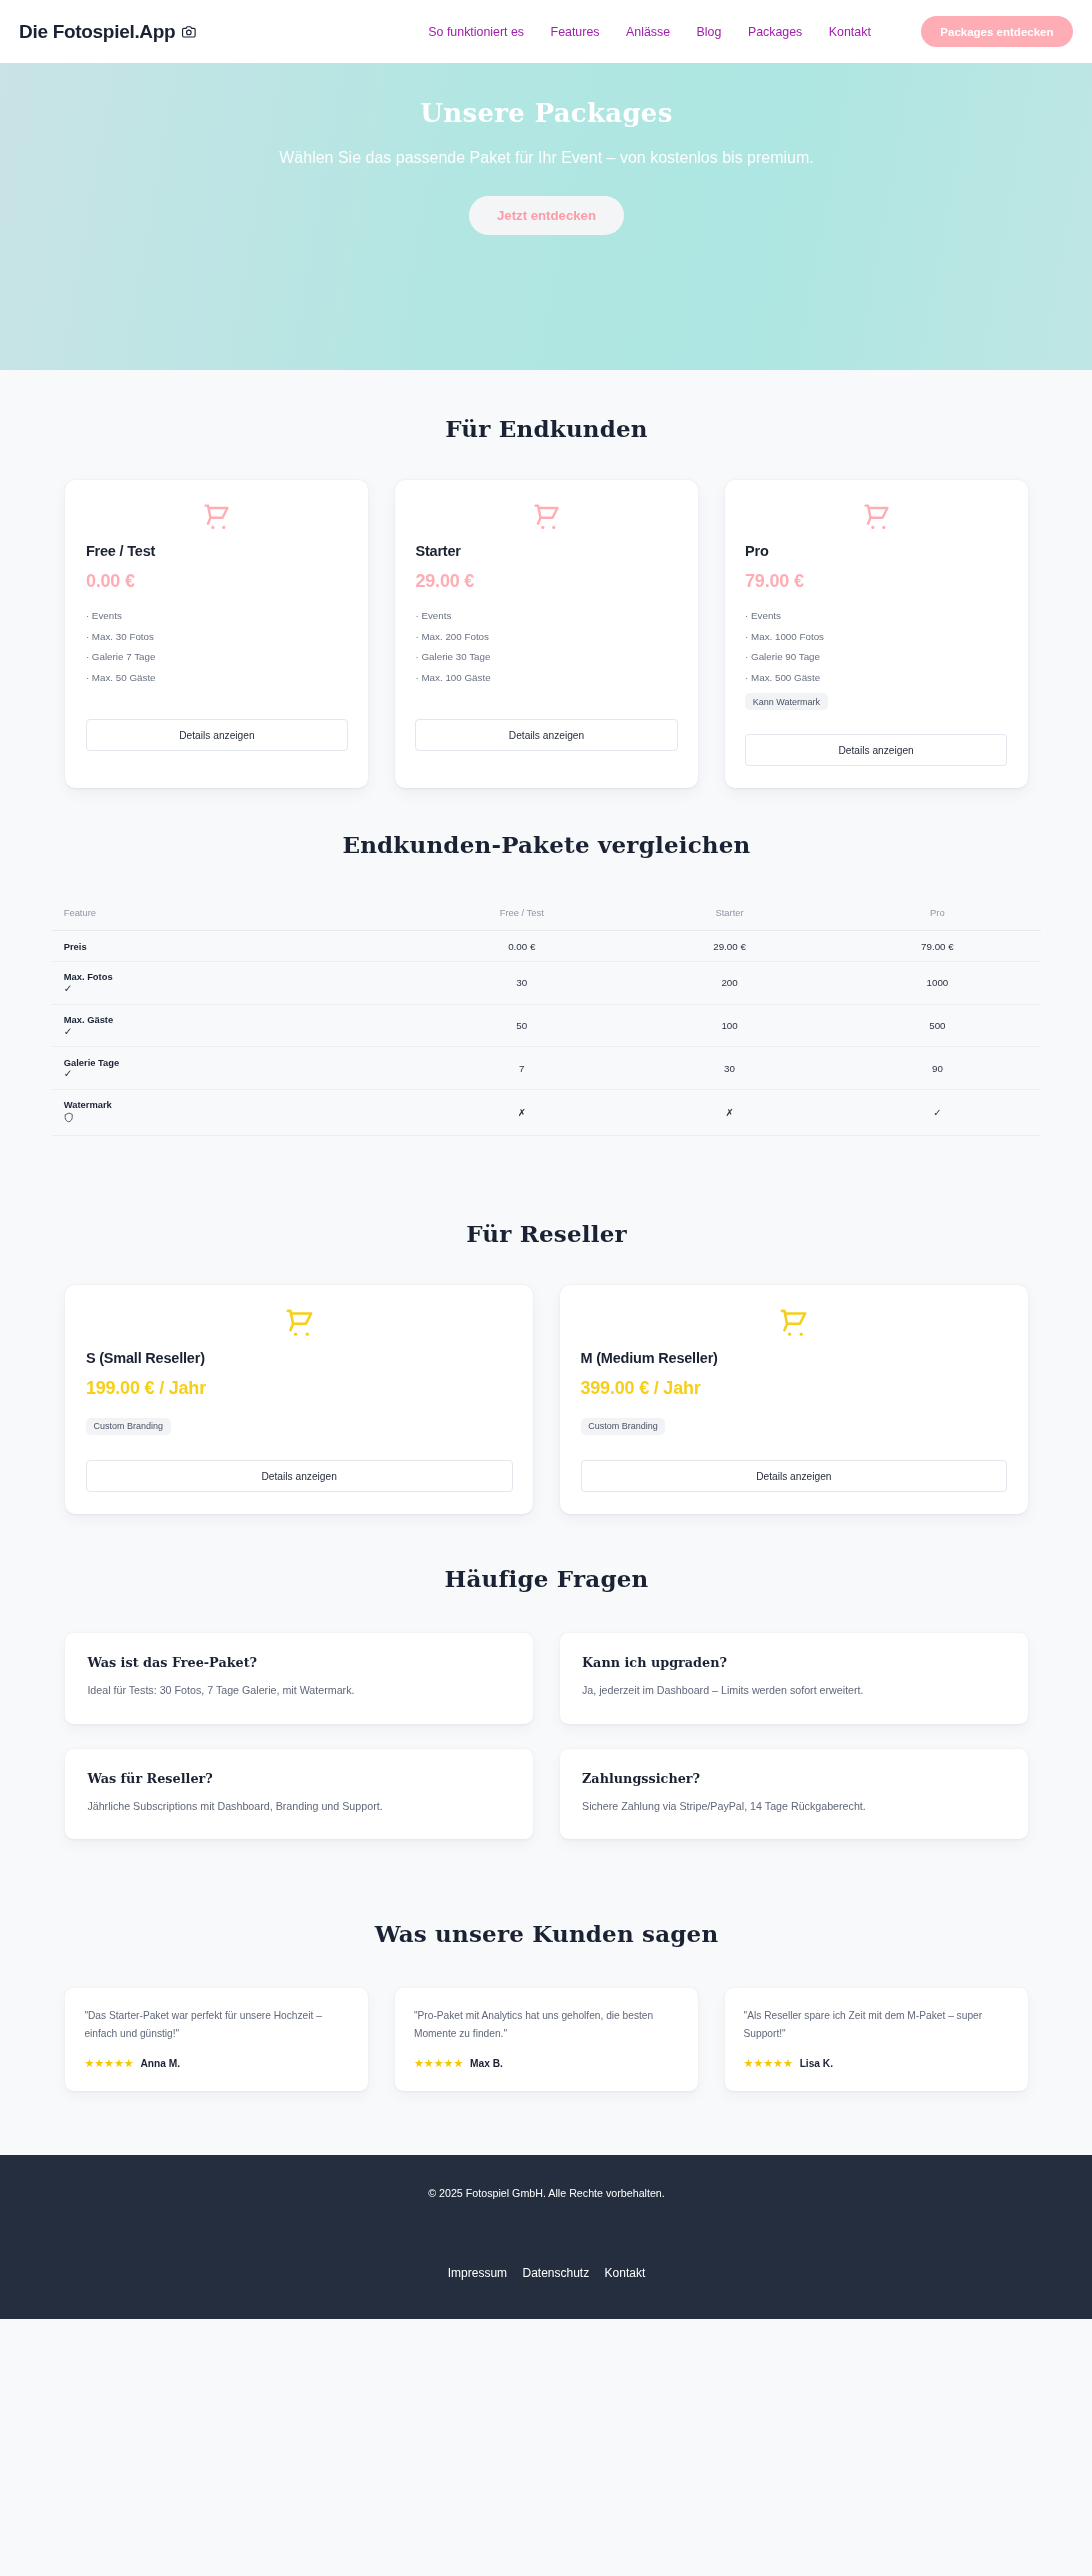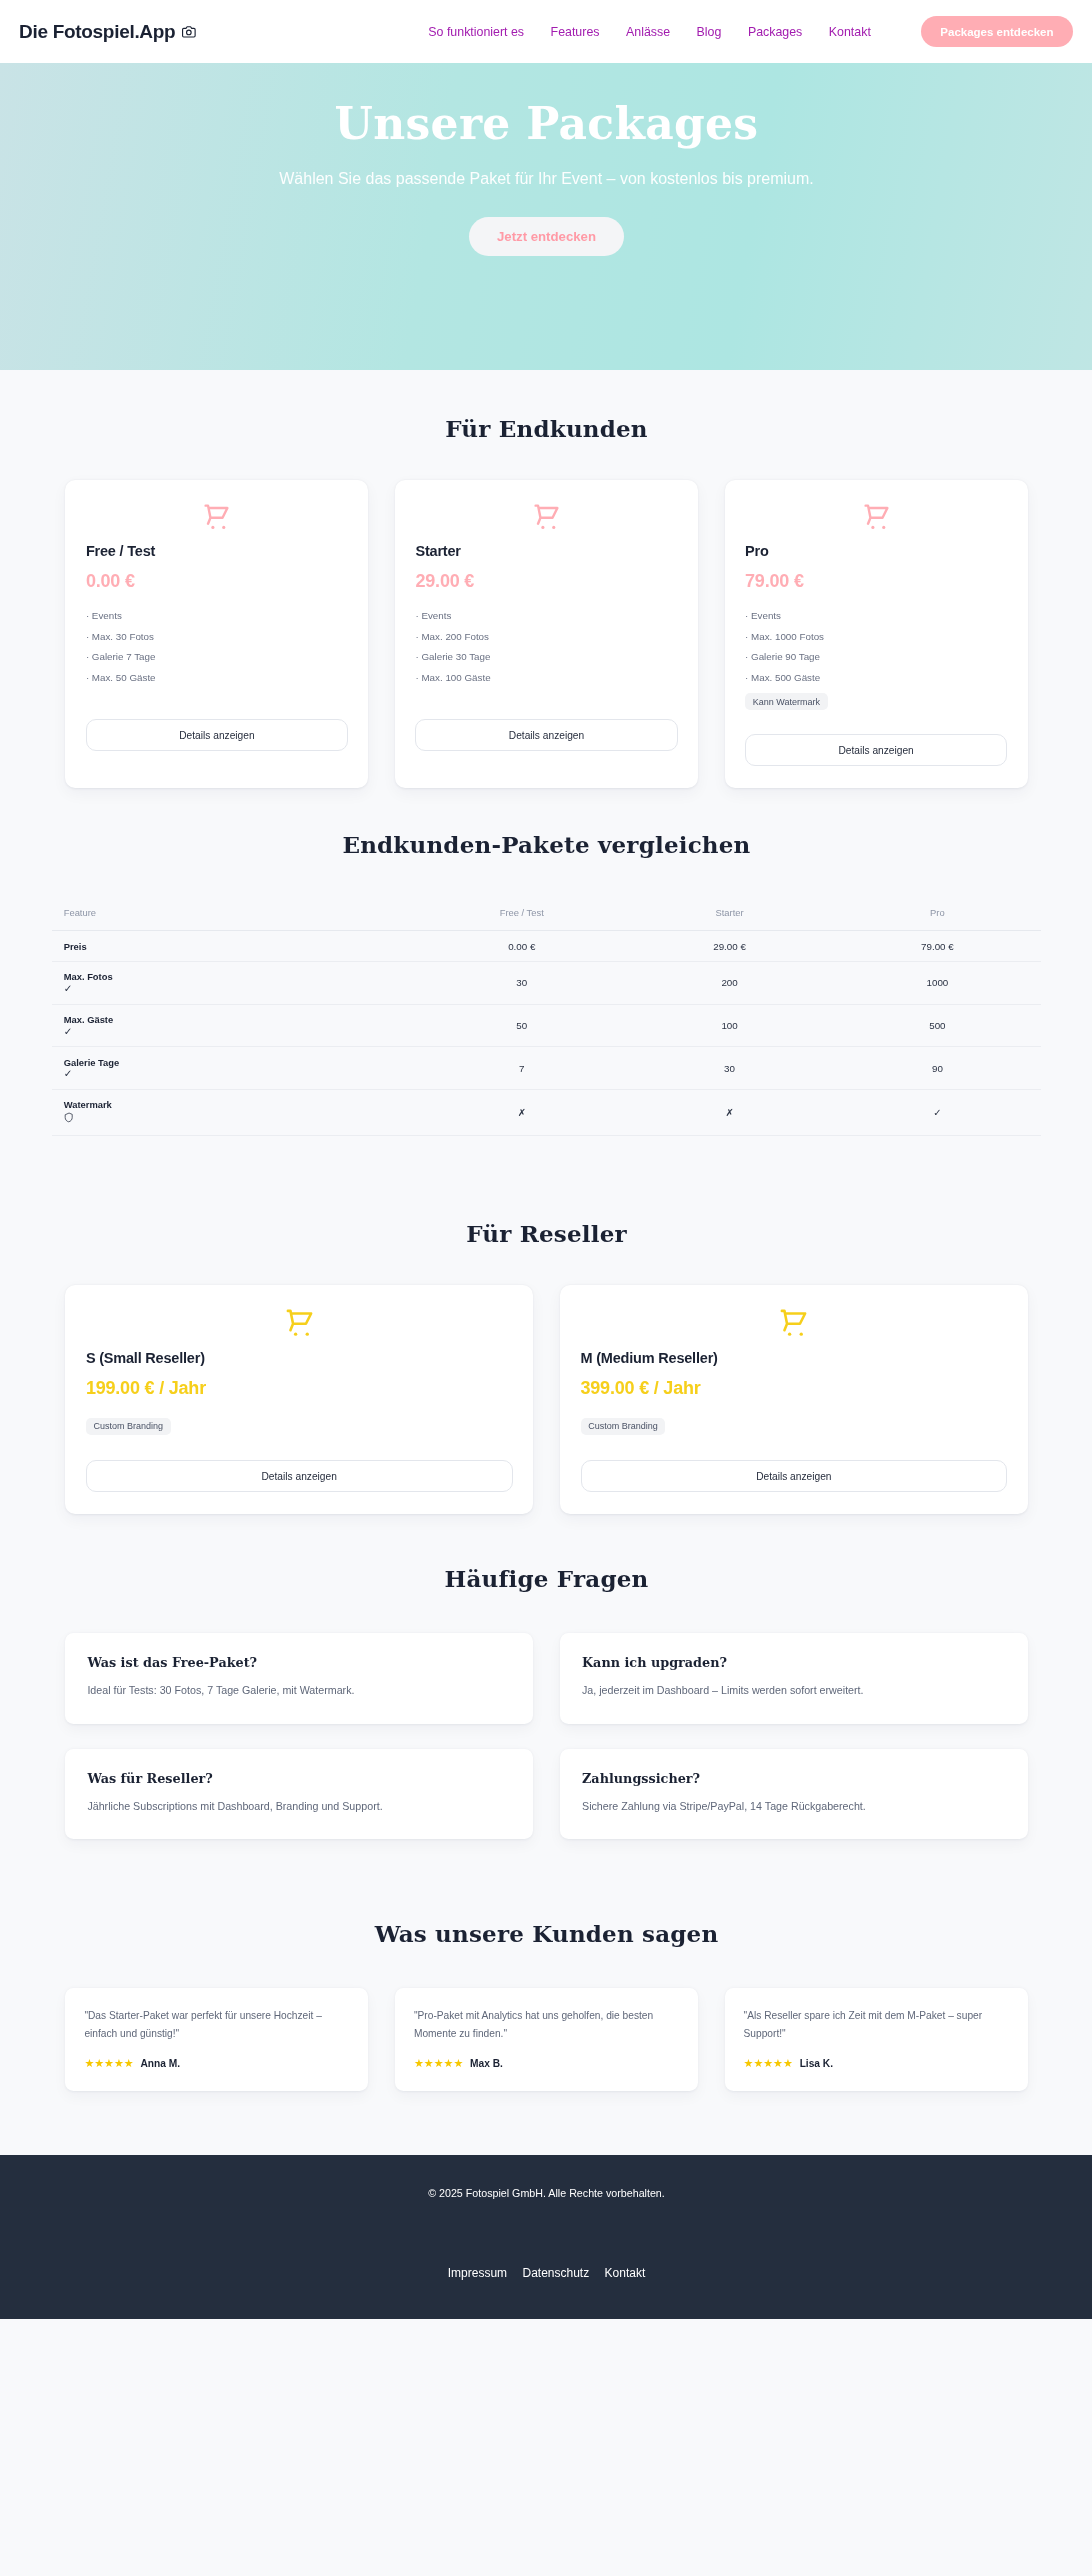--- a/index.html
+++ b/index.html
@@ -65,21 +65,21 @@
     background: linear-gradient(100deg, #c9e3e6 0%, #b3e6e2 40%, #ade6e2 68%, #bfe6e4 100%);
     display: flex;
     flex-direction: column;
     align-items: center;
     justify-content: flex-start;
     padding-top: 36px;
     text-align: center;
   }
   .hero h1 {
     font-family: "DejaVu Serif", serif;
-    font-size: 44px;
+    font-size: 26px;
     font-weight: 700;
     color: #ffffff;
     letter-spacing: 0.3px;
     margin-bottom: 17px;
     line-height: 1.15;
   }
   .hero p {
     font-size: 16px;
     color: #ffffff;
     line-height: 1.55;
@@ -162,21 +162,21 @@
     color: #4a5265;
     border-radius: 5.1px;
     font-size: 9px;
     padding: 3.4px 7.7px;
     margin-top: 5.1px;
   }
   .card-btn {
     margin-top: auto;
     background: #ffffff;
     border: 0.9px solid #e3e6ec;
-    border-radius: 10px;
+    border-radius: 4px;
     color: #262d3d;
     font-size: 10.2px;
     font-family: inherit;
     padding: 9.4px 0;
     width: 100%;
     cursor: pointer;
     text-align: center;
   }
   .card.has-badge .card-btn { margin-top: 24px; }
   .card.spacer-btn .card-btn { margin-top: 31px; }

